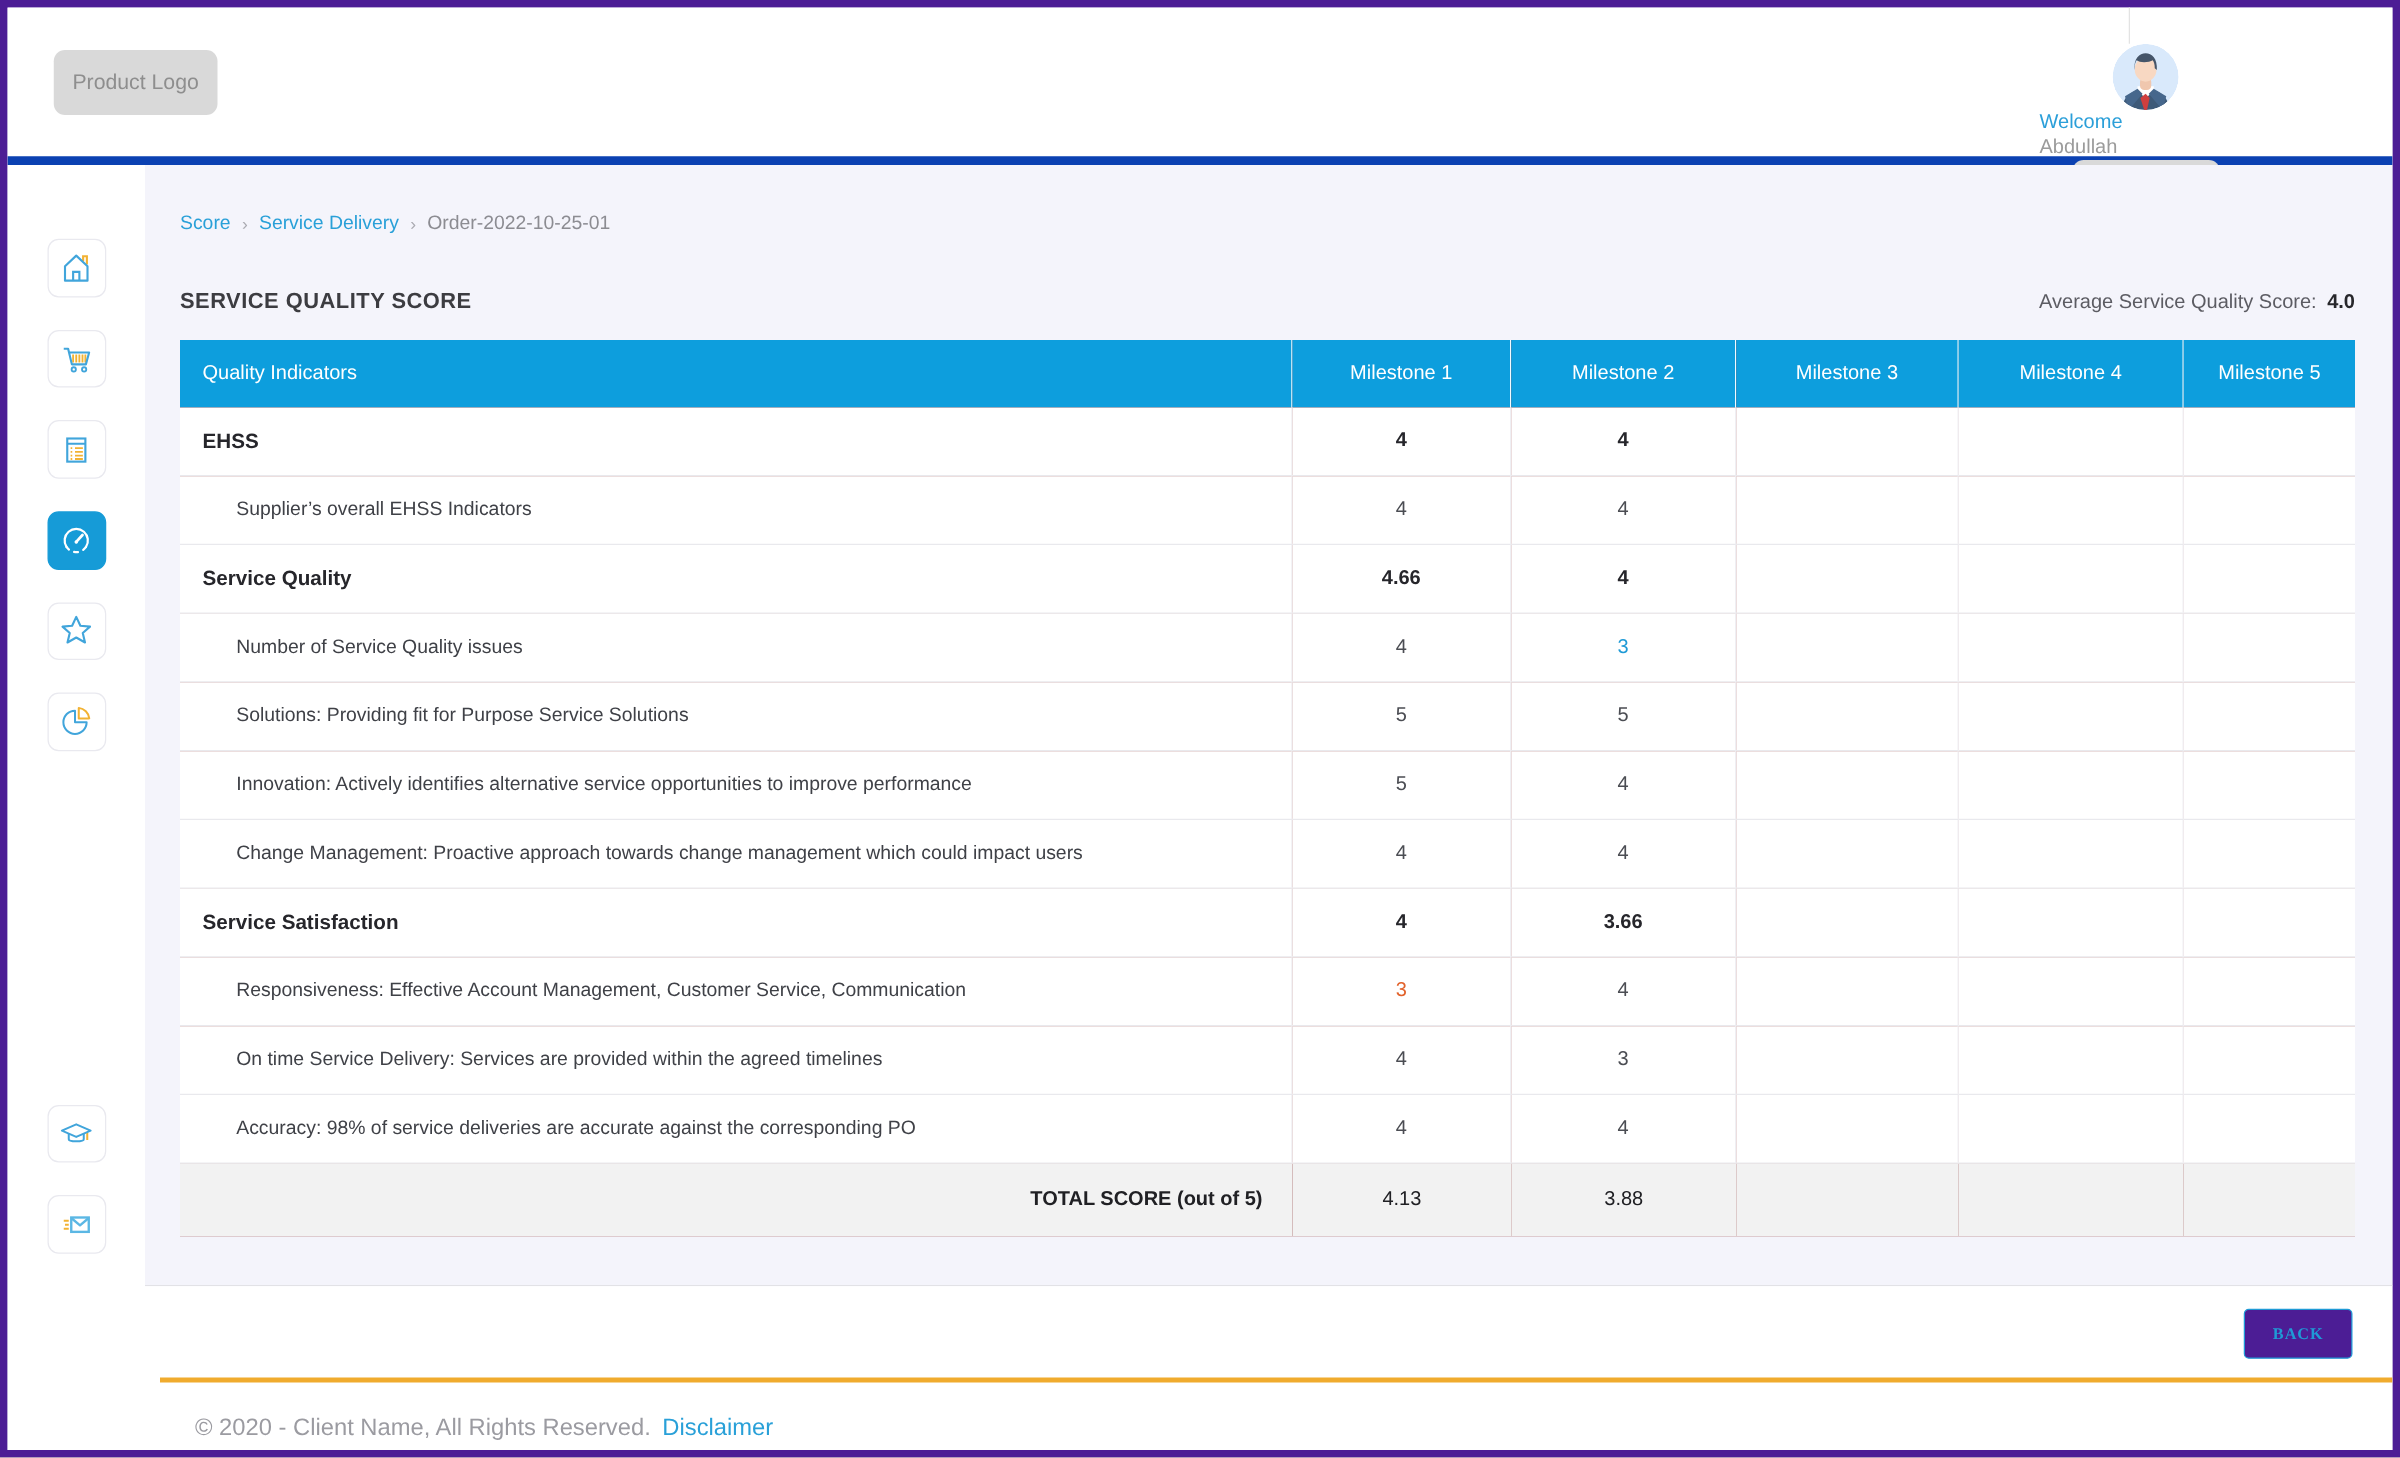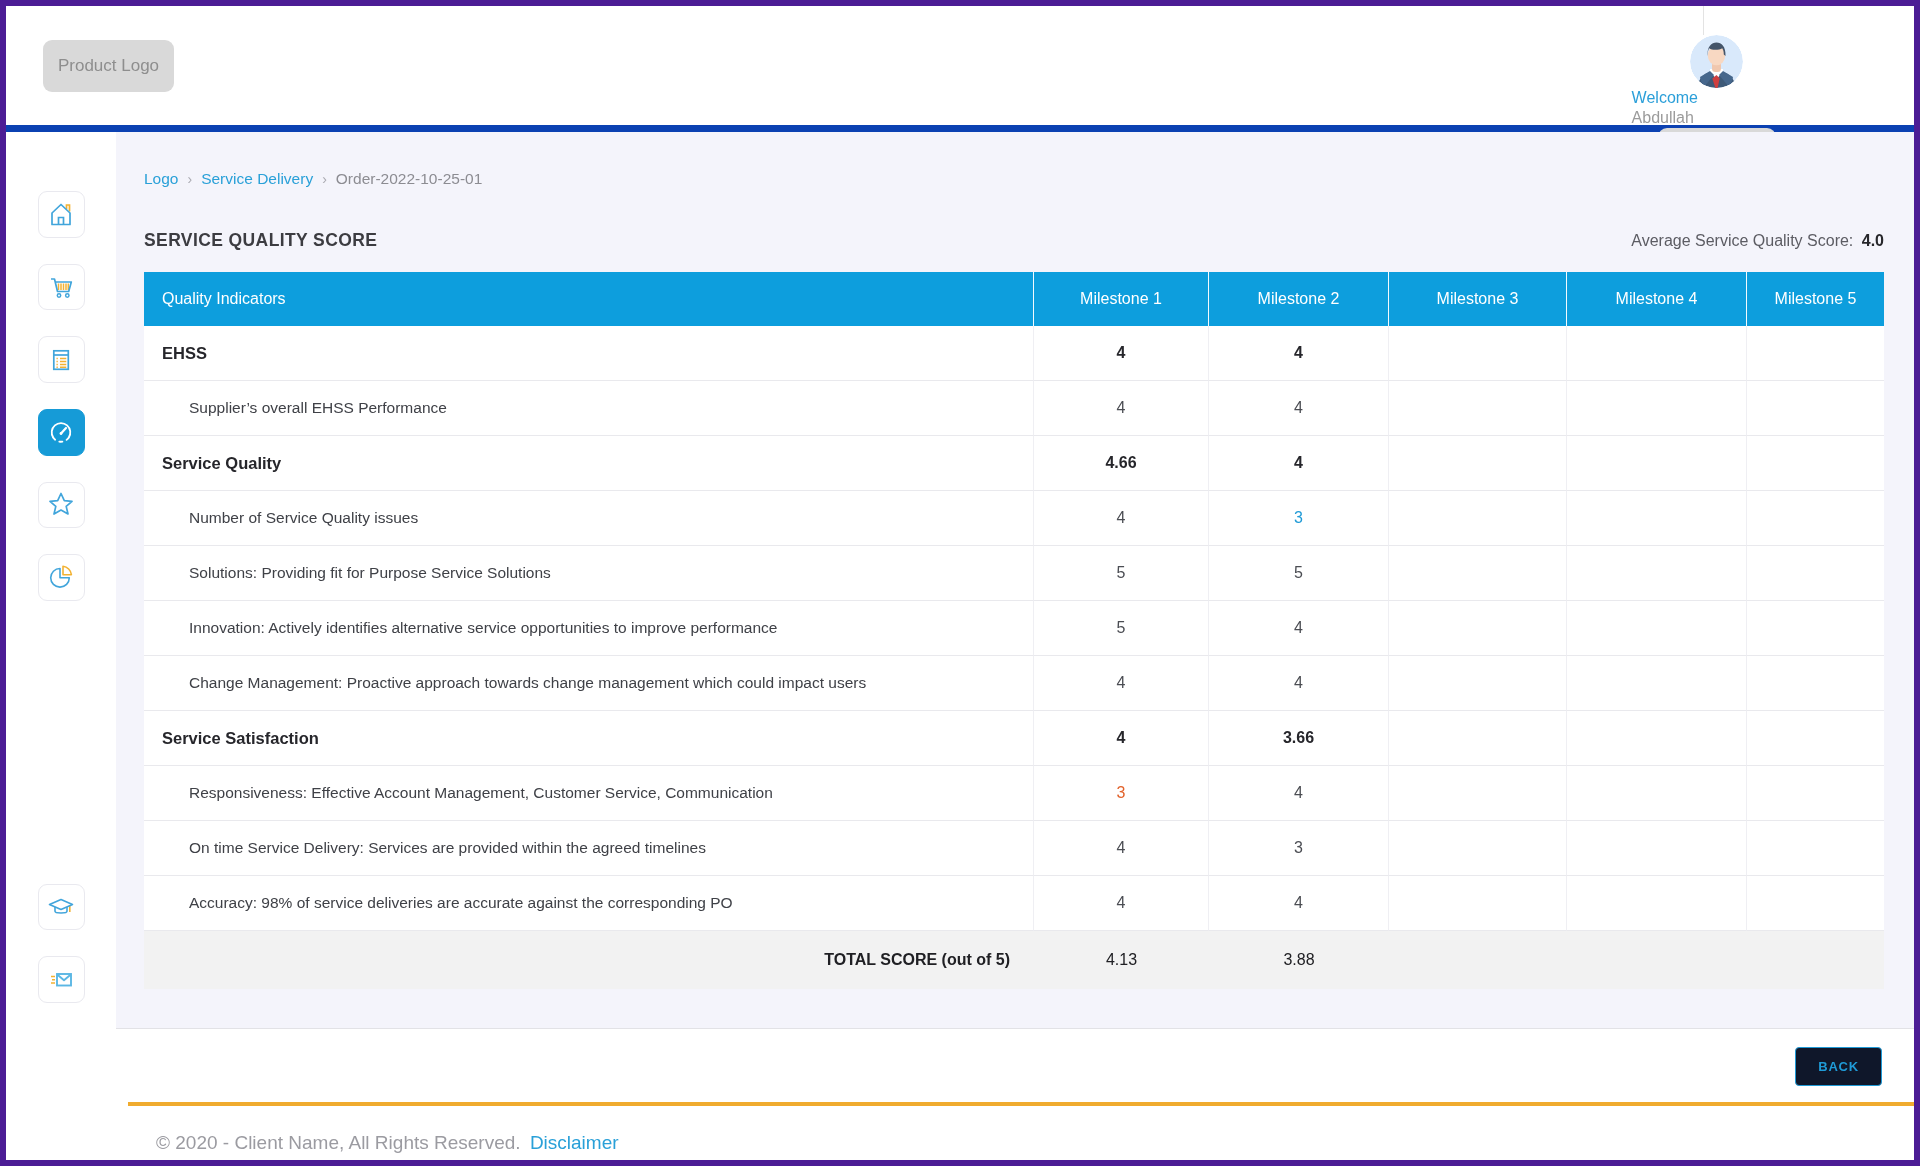--- a/index.html
+++ b/index.html
@@ -65,24 +65,24 @@
   td.bg-pink { background:#fdeceb; }
   td.bg-blue { background:#c8e7f6; }
   td.fg-blue { color:#1f9ad6; }
   td.fg-orange { color:#e2622b; }
   tr.totalrow td { background:#f2f2f2; border-right:none; border-bottom:none; height:58px; }
   td.total-label { text-align:right; padding-right:24px; font-weight:bold; font-size:20px; color:#202024; }
   td.total-val { text-align:center; font-weight:normal; font-size:19px; color:#202024; }
 
   
   .footer { height:142px; background:#fff; position:relative; }
-  .back-btn { position:absolute; top:18px; right:32px; background:#0f172a; color:#1f9ad6;
+  .back-btn { position:absolute; top:18px; right:32px; background:#4c1d95; color:#1f9ad6;
               border:1.5px solid #1f9ad6; border-radius:4px; padding:11px 22px; font-size:13px;
               font-weight:bold; letter-spacing:.8px; cursor:pointer;
-              font-family:Liberation Sans, sans-serif; }
+              font-family:Liberation Serif, serif; }
   .amber-line { position:absolute; top:73px; left:122px; right:0; height:4px; background:#f0ab2e; }
   .footer-text { position:absolute; top:103px; left:150px; font-size:19px; color:#9b9ba1; }
   .footer-text .disclaimer { color:#29a0d8; cursor:pointer; margin-left:4px; }
 </style>
 </head>
 <body>
 
 <div class="page">
 
   <div class="topbar">
@@ -199,21 +199,21 @@
             <path d="M7 13.5 h4 M8 16.8 h3 M7 20 h4" stroke="#f2b233" stroke-width="1.6"></path>
             <rect x="13" y="11" width="14" height="11.5" stroke="#5bb7e4" stroke-width="1.9"></rect>
             <path d="M13.5 11.8 L20 17.3 L26.5 11.8" stroke="#5bb7e4" stroke-width="1.9" stroke-linejoin="round"></path>
           </svg>
         </span>
       </div>
     </div>
 
     <div class="content">
       <div class="breadcrumb">
-        <span class="crumb-link">Logo</span>
+        <span class="crumb-link">Score</span>
         <span class="crumb-sep">›</span>
         <span class="crumb-link">Service Delivery</span>
         <span class="crumb-sep">›</span>
         <span class="crumb-current">Order-2022-10-25-01</span>
       </div>
 
       <div class="title-row">
         <div class="page-title">SERVICE QUALITY SCORE</div>
         <div class="avg-score">
           <span>Average Service Quality Score:</span>
@@ -243,21 +243,21 @@
         <tbody>
             <tr class="catrow">
               <td class="ind cat">EHSS</td>
               <td class="val">4</td>
               <td class="val">4</td>
               <td class="val"></td>
               <td class="val"></td>
               <td class="val"></td>
             </tr>
             <tr>
-              <td class="ind sub">Supplier’s overall EHSS Performance</td>
+              <td class="ind sub">Supplier’s overall EHSS Indicators</td>
               <td class="val">4</td>
               <td class="val">4</td>
               <td class="val"></td>
               <td class="val"></td>
               <td class="val"></td>
             </tr>
             <tr class="catrow">
               <td class="ind cat">Service Quality</td>
               <td class="val">4.66</td>
               <td class="val">4</td>

